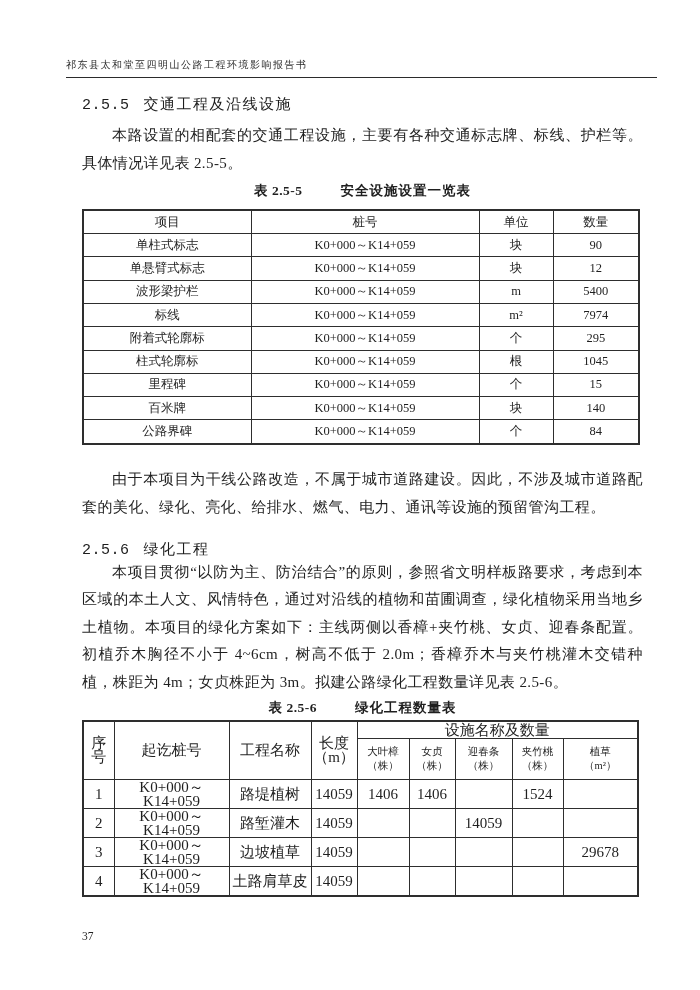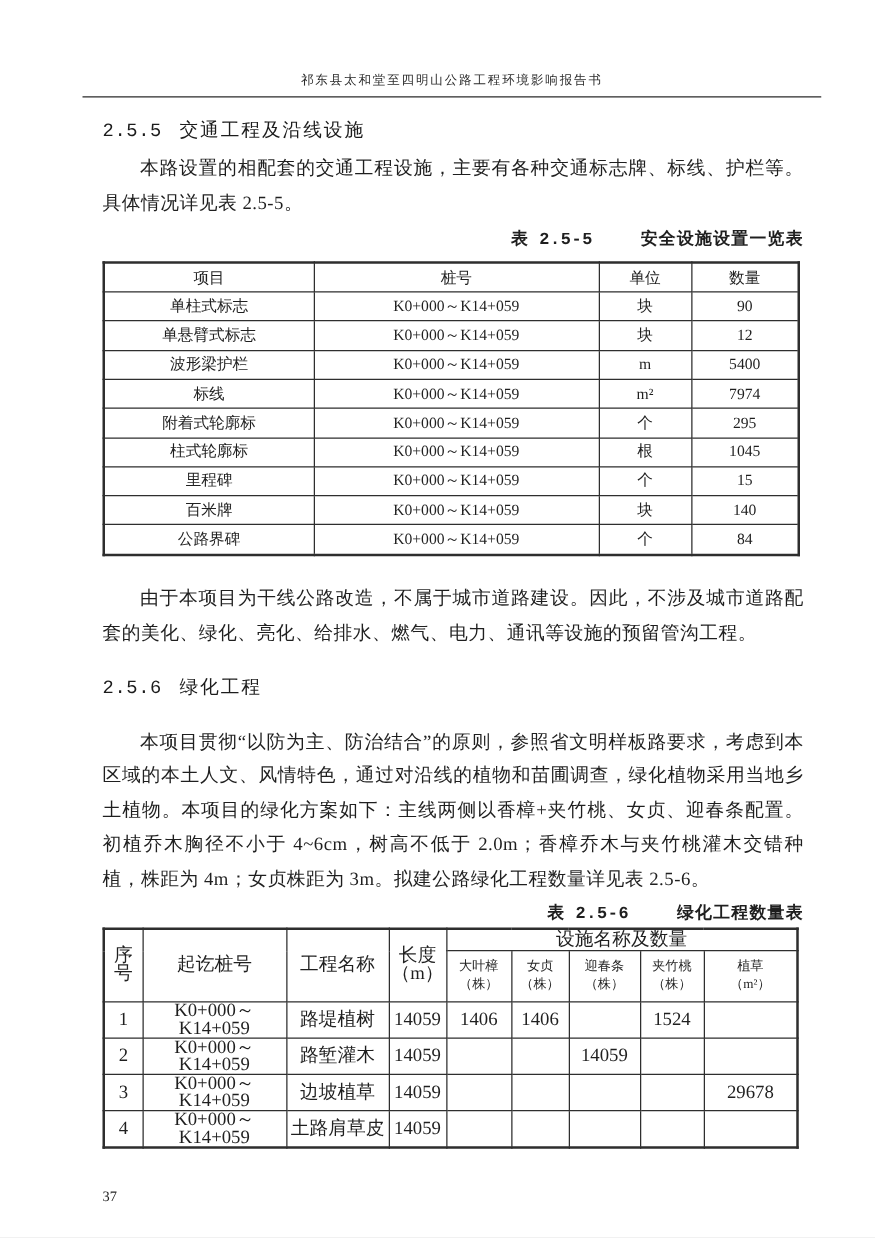--- a/index.html
+++ b/index.html
@@ -4,38 +4,38 @@
 <style>
   * { margin:0; padding:0; box-sizing:border-box; }
   html,body { background:#e8e8e8; }
   .page {
     width:700px; height:990px; margin:0 auto; background:#ffffff;
     font-family:"Liberation Serif","DejaVu Serif",serif;
     color:#1f1f1f; position:relative; overflow:hidden;
   }
   .header-wrap {
     margin:0 43px 0 66px; padding-top:54px; padding-bottom:5px;
-    border-bottom:1.5px solid #2b2b2b; text-align:center;
+    border-bottom:1.5px solid #2b2b2b; text-align:left;
   }
   .header-title { font-size:10px; letter-spacing:1.5px; color:#2b2b2b; }
   .content { margin:0 57px 0 82px; width:561px; }
   .sec-heading {
     margin-top:17px; font-size:15px;
     font-family:Liberation Mono, monospace;
     color:#1c1c1c; letter-spacing:0.5px;
   }
   .sec-heading .sec-title { margin-left:14px; letter-spacing:1.5px; }
   p.body-para {
     margin-top:7px; font-size:15px; line-height:28.4px;
     text-align:justify; text-indent:2em; letter-spacing:0.4px;
   }
-  p.body-para.tight { line-height:27.6px; margin-top:22px; }
+  p.body-para.tight { line-height:27.6px; margin-top:0; }
   .tbl-caption {
-    text-align:right; font-weight:bold; font-size:13.5px;
-    font-family:Liberation Mono, monospace;
+    text-align:center; font-weight:bold; font-size:13.5px;
+    font-family:Liberation Serif, serif;
     margin-top:4px; letter-spacing:0.5px;
   }
   .tbl-caption .cap-title { margin-left:38px; letter-spacing:1px; }
   table { border-collapse:collapse; table-layout:fixed; }
   td { border:1px solid #2e2e2e; text-align:center; vertical-align:middle; overflow:hidden; }
   .t1 { width:556px; height:236px; margin-top:9px; border:2px solid #2e2e2e; }
   .t1 td { font-size:12.5px; }
   .t2 { width:555px; margin-top:3px; border:2px solid #2e2e2e; }
   .t2 td { font-size:15px; line-height:14px; }
   .t2 tr.h1row { height:18px; }

